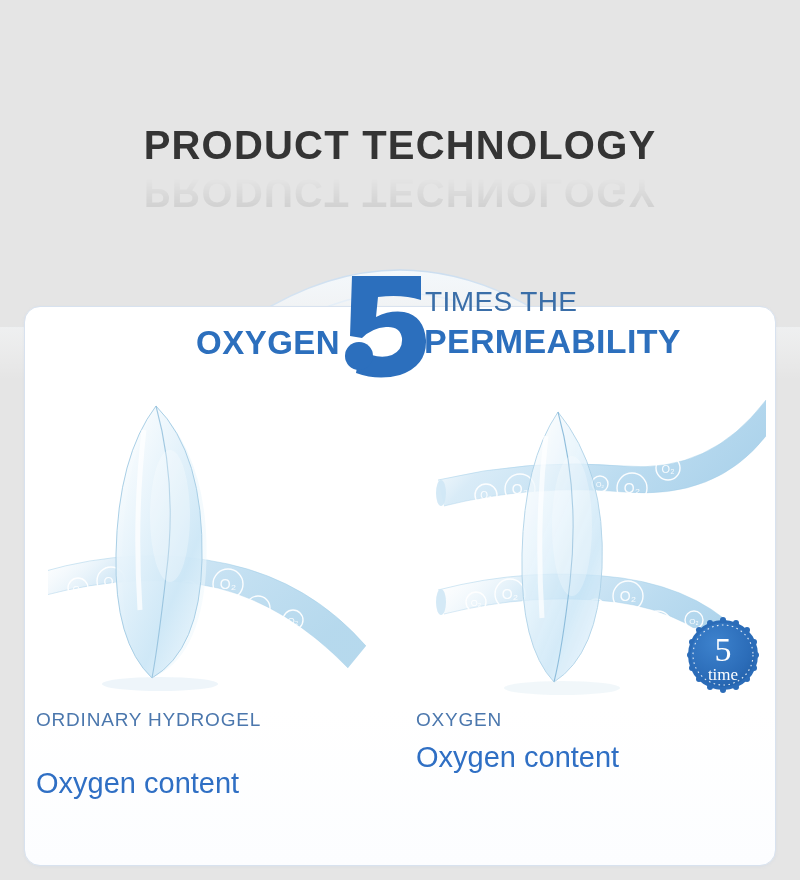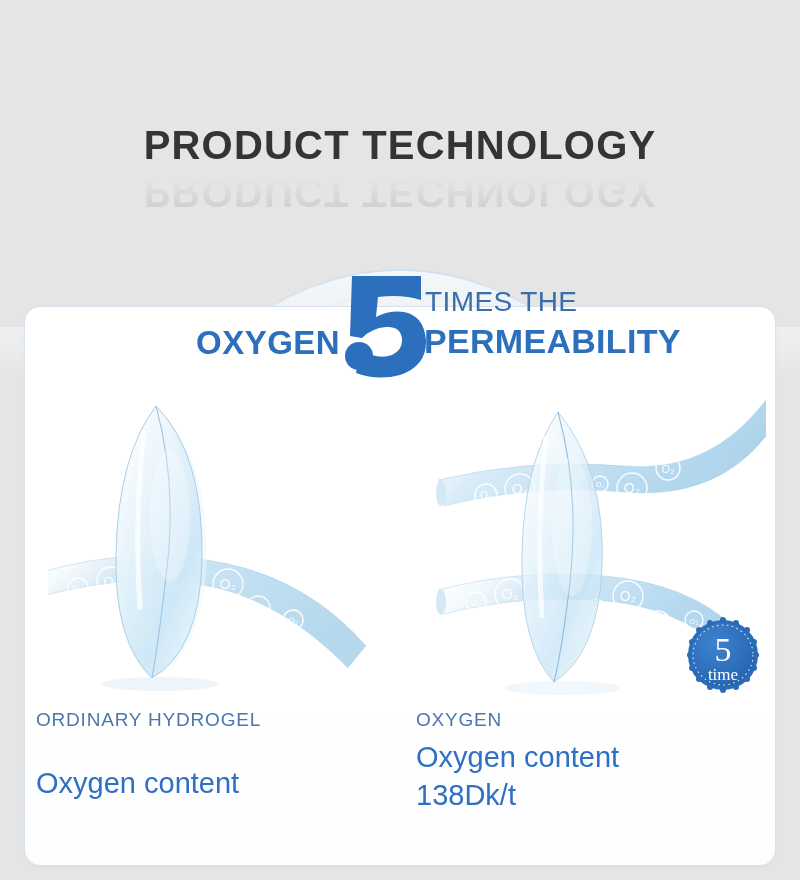--- a/index.html
+++ b/index.html
@@ -413,17 +413,16 @@
     <div class="cap-name">ORDINARY HYDROGEL</div>
     <div class="cap-metric-wrap">
       <div class="cap-metric">Oxygen content</div>
     </div>
   </div>
 
   <div class="caption-col caption-right">
     <div class="cap-name">OXYGEN</div>
     <div class="cap-metric-wrap">
       <div class="cap-metric">Oxygen content</div>
-      <div class="cap-metric">138Dk/t</div>
     </div>
   </div>
 
 </div>
 
 </body></html>

